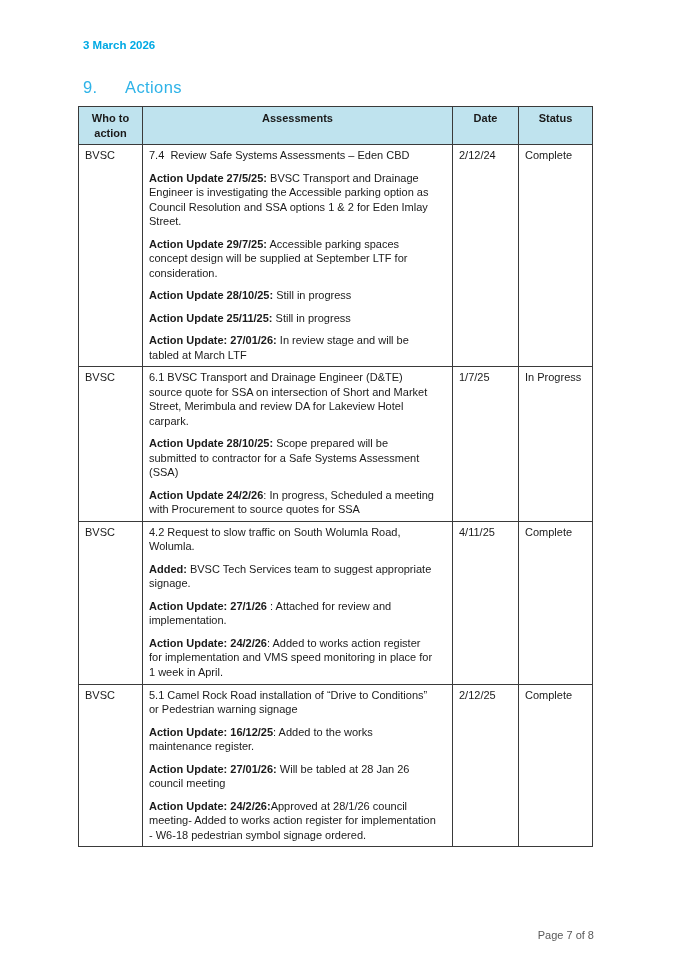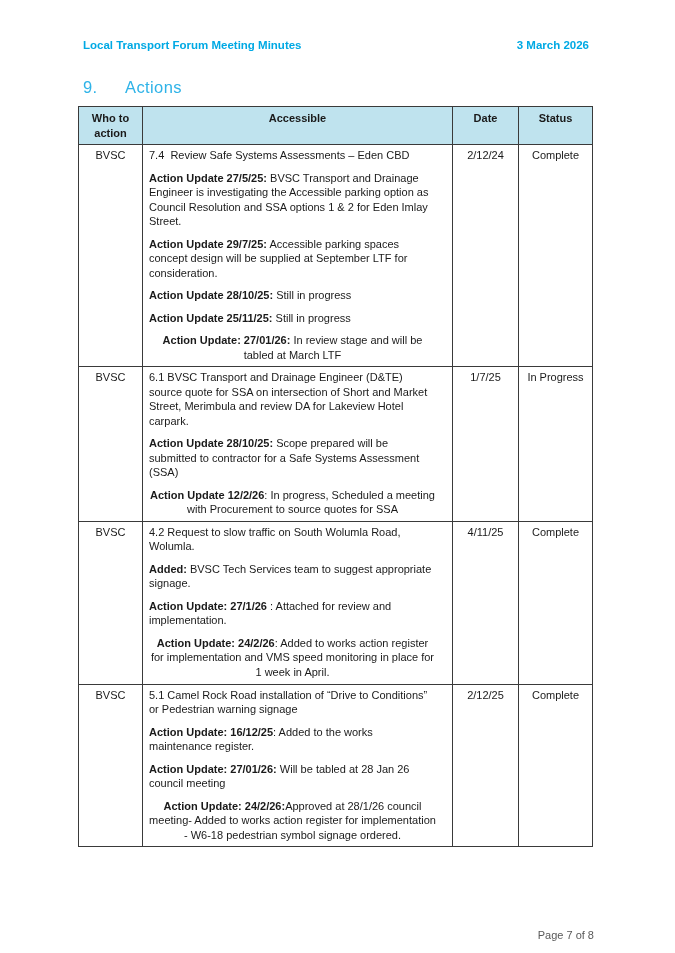--- a/index.html
+++ b/index.html
@@ -32,55 +32,54 @@
     border:1px solid #3a3a3a;
     vertical-align:top;
     padding:3px 6px 2px 6px;
     line-height:1.32;
   }
   table.actions th{
     background:var(--header-bg,#bfe3ee);
     font-weight:bold;text-align:center;
     padding:4px 3px;
   }
-  td.who-cell,td.date-cell,td.status-cell{white-space:nowrap;text-align:center;}
+  td.who-cell,td.date-cell,td.status-cell{white-space:nowrap;}
   .para{margin:0 10px 8px 0;white-space:pre-wrap;}
-  .para:last-child{margin-bottom:2px;text-align:center;}
+  .para:last-child{margin-bottom:2px;}
   .run-bi{font-weight:bold;}
   .run-i{}
   .page-footer{
     position:absolute;top:929px;left:0;width:594px;
     text-align:right;font-size:11px;color:#595959;
   }
 </style>
 </head>
 <body>
 
 <div class="page" style="--accent: #00a9e4; --heading: #2eb3e8; --header-bg: #bfe3ee;">
 
   <div class="doc-header">
-    <span>Local Transport Forum Meeting Minutes</span>
     <span>3 March 2026</span>
   </div>
 
   <div class="section-heading">
     <span class="sec-num">9.</span><span>Actions</span>
   </div>
 
   <table class="actions">
     <colgroup>
       <col style="width:64px">
       <col style="width:310px">
       <col style="width:66px">
       <col style="width:74px">
     </colgroup>
     <thead>
       <tr>
         <th>Who to action</th>
-        <th>Accessible</th>
+        <th>Assessments</th>
         <th>Date</th>
         <th>Status</th>
       </tr>
     </thead>
     <tbody>
         <tr>
           <td class="who-cell">BVSC</td>
           <td class="description-cell">
             <p class="para"><span class="">7.4  Review Safe Systems Assessments – Eden CBD</span></p>
             <p class="para"><span class="run-bi">Action Update 27/5/25:</span><span class="run-i"> BVSC Transport and Drainage Engineer is investigating the Accessible parking option as Council Resolution and SSA options 1 &amp; 2 for Eden Imlay Street.</span></p>
@@ -90,21 +89,21 @@
             <p class="para"><span class="run-bi">Action Update: 27/01/26:</span><span class="run-i"> In review stage and will be tabled at March LTF</span></p>
           </td>
           <td class="date-cell">2/12/24</td>
           <td class="status-cell">Complete</td>
         </tr>
         <tr>
           <td class="who-cell">BVSC</td>
           <td class="description-cell">
             <p class="para"><span class="">6.1 BVSC Transport and Drainage Engineer (D&amp;TE) source quote for SSA on intersection of Short and Market Street, Merimbula and review DA for Lakeview Hotel carpark.</span></p>
             <p class="para"><span class="run-bi">Action Update 28/10/25:</span><span class="run-i"> Scope prepared will be submitted to contractor for a Safe Systems Assessment (SSA)</span></p>
-            <p class="para"><span class="run-bi">Action Update 12/2/26</span><span class="">: In progress, Scheduled a meeting with Procurement to source quotes for SSA</span></p>
+            <p class="para"><span class="run-bi">Action Update 24/2/26</span><span class="">: In progress, Scheduled a meeting with Procurement to source quotes for SSA</span></p>
           </td>
           <td class="date-cell">1/7/25</td>
           <td class="status-cell">In Progress</td>
         </tr>
         <tr>
           <td class="who-cell">BVSC</td>
           <td class="description-cell">
             <p class="para"><span class="">4.2 Request to slow traffic on South Wolumla Road, Wolumla.</span></p>
             <p class="para"><span class="run-bi">Added:</span><span class=""> BVSC Tech Services team to suggest appropriate signage.</span></p>
             <p class="para"><span class="run-bi">Action Update: 27/1/26</span><span class=""> : Attached for review and implementation.</span></p>

